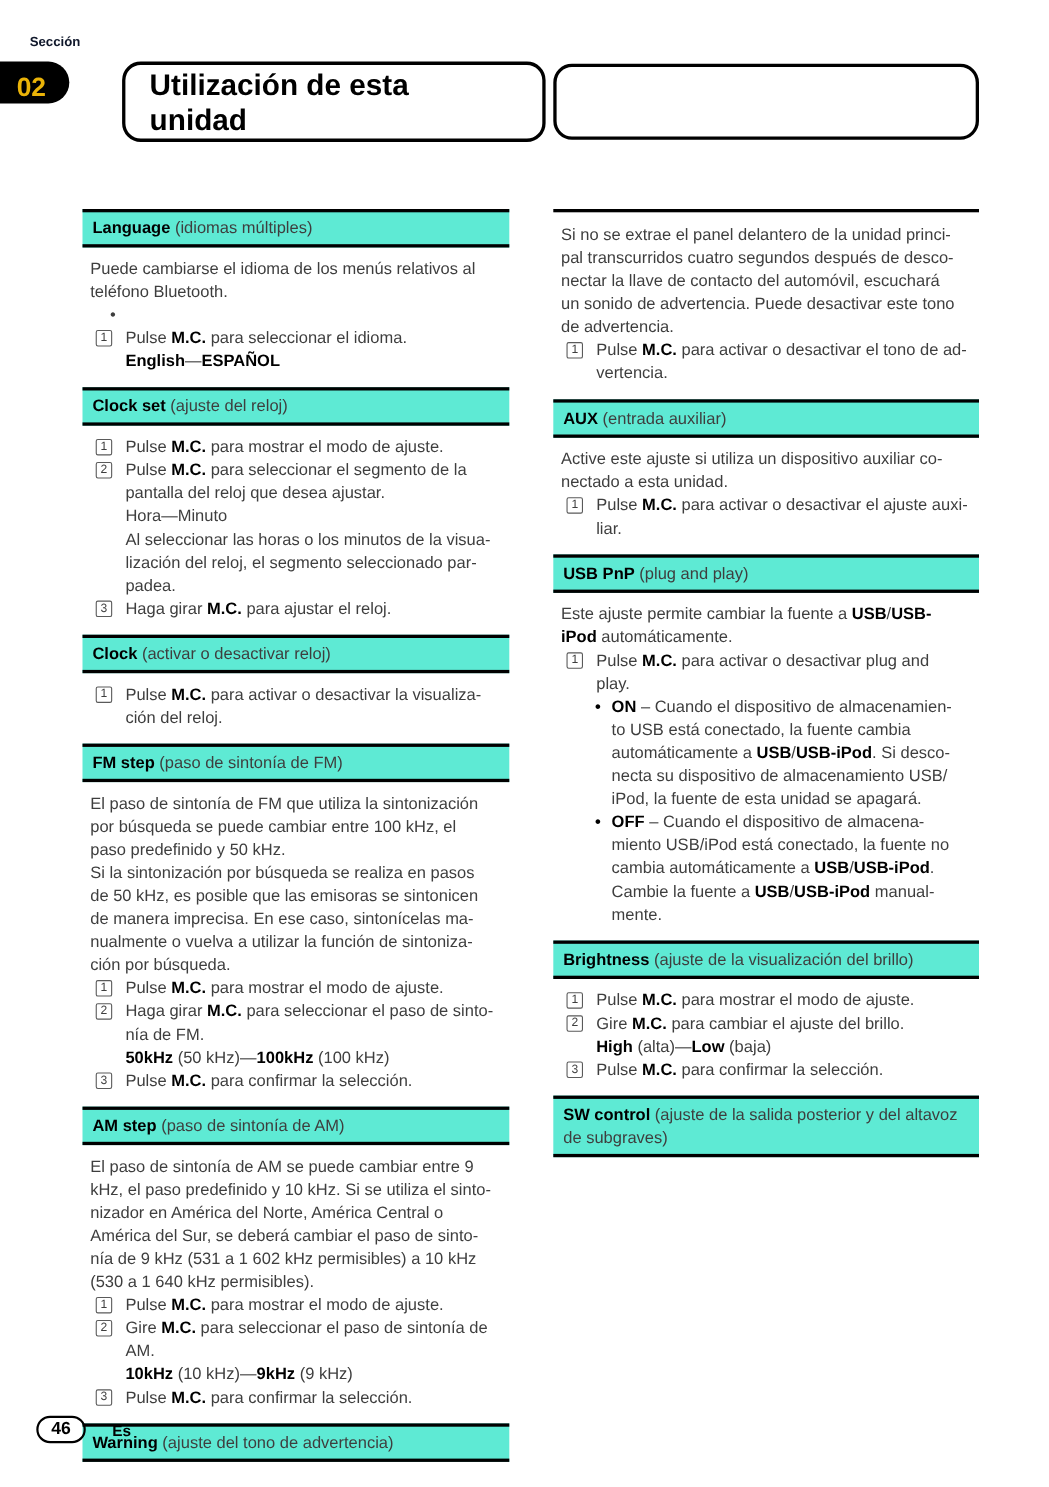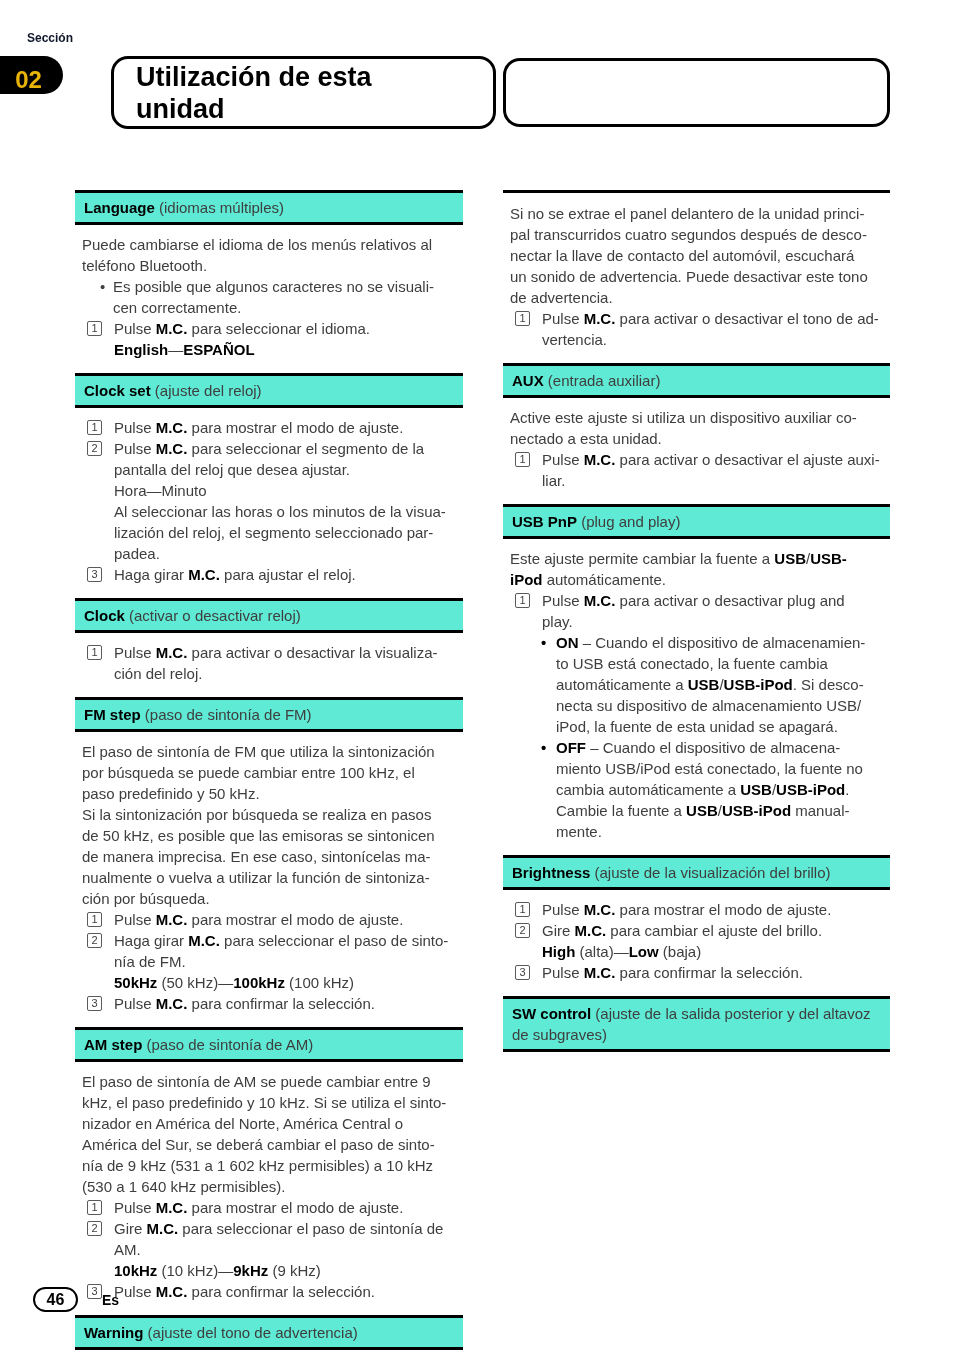--- a/index.html
+++ b/index.html
@@ -107,22 +107,20 @@
 
 <div class="header-right-box"></div>
 
 <div class="columns">
   <div class="col col-left" id="left-col">
       <div class="section-header"><b>Language</b> (idiomas múltiples)</div>
       <div class="para">Puede cambiarse el idioma de los menús relativos al
 teléfono Bluetooth.</div>
       <div class="bullet">
         <span class="glyph">•</span>
-        <div class="btext">Es posible que algunos caracteres no se visuali-
-cen correctamente.</div>
       </div>
       <div class="step">
         <span class="num">1</span>
         <div class="stext">Pulse <b>M.C.</b> para seleccionar el idioma.
 <b>English</b>—<b>ESPAÑOL</b></div>
       </div>
       <div class="section-header"><b>Clock set</b> (ajuste del reloj)</div>
       <div class="step">
         <span class="num">1</span>
         <div class="stext">Pulse <b>M.C.</b> para mostrar el modo de ajuste.</div>

